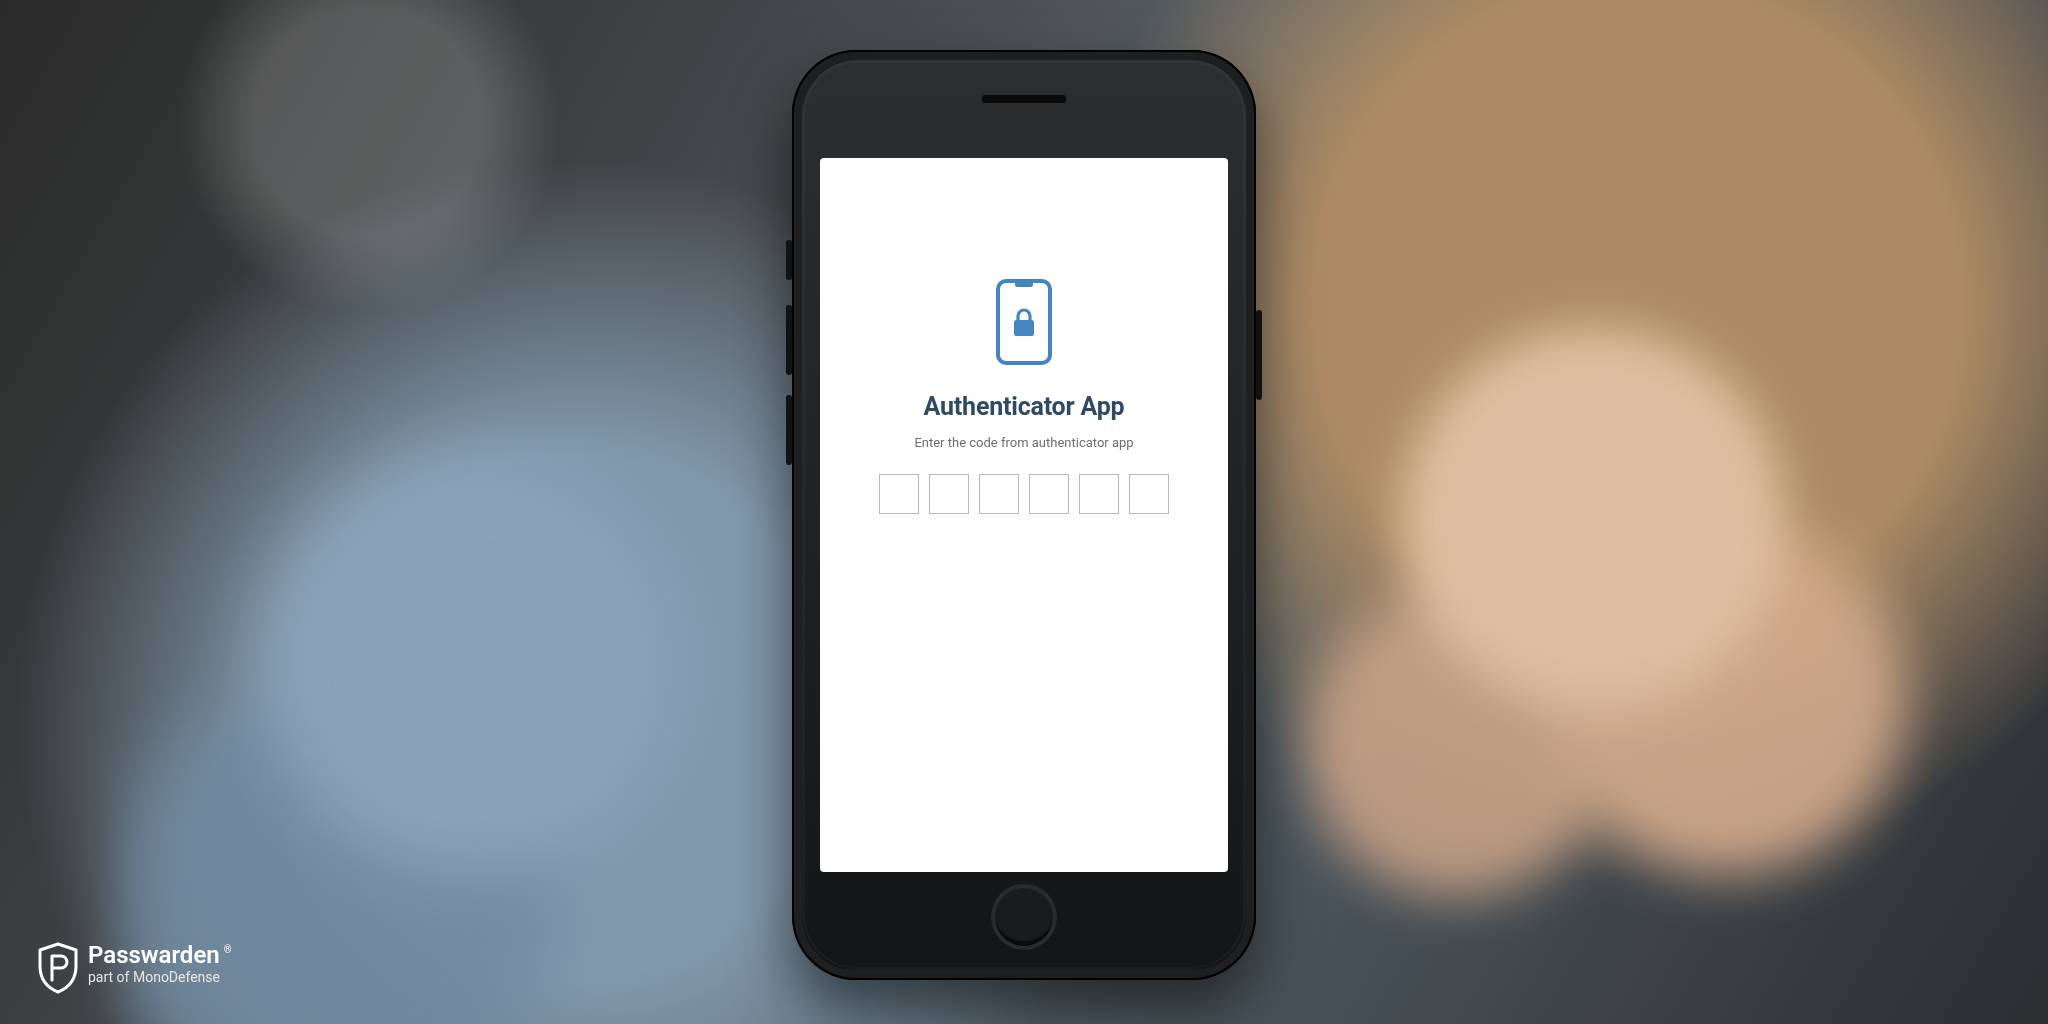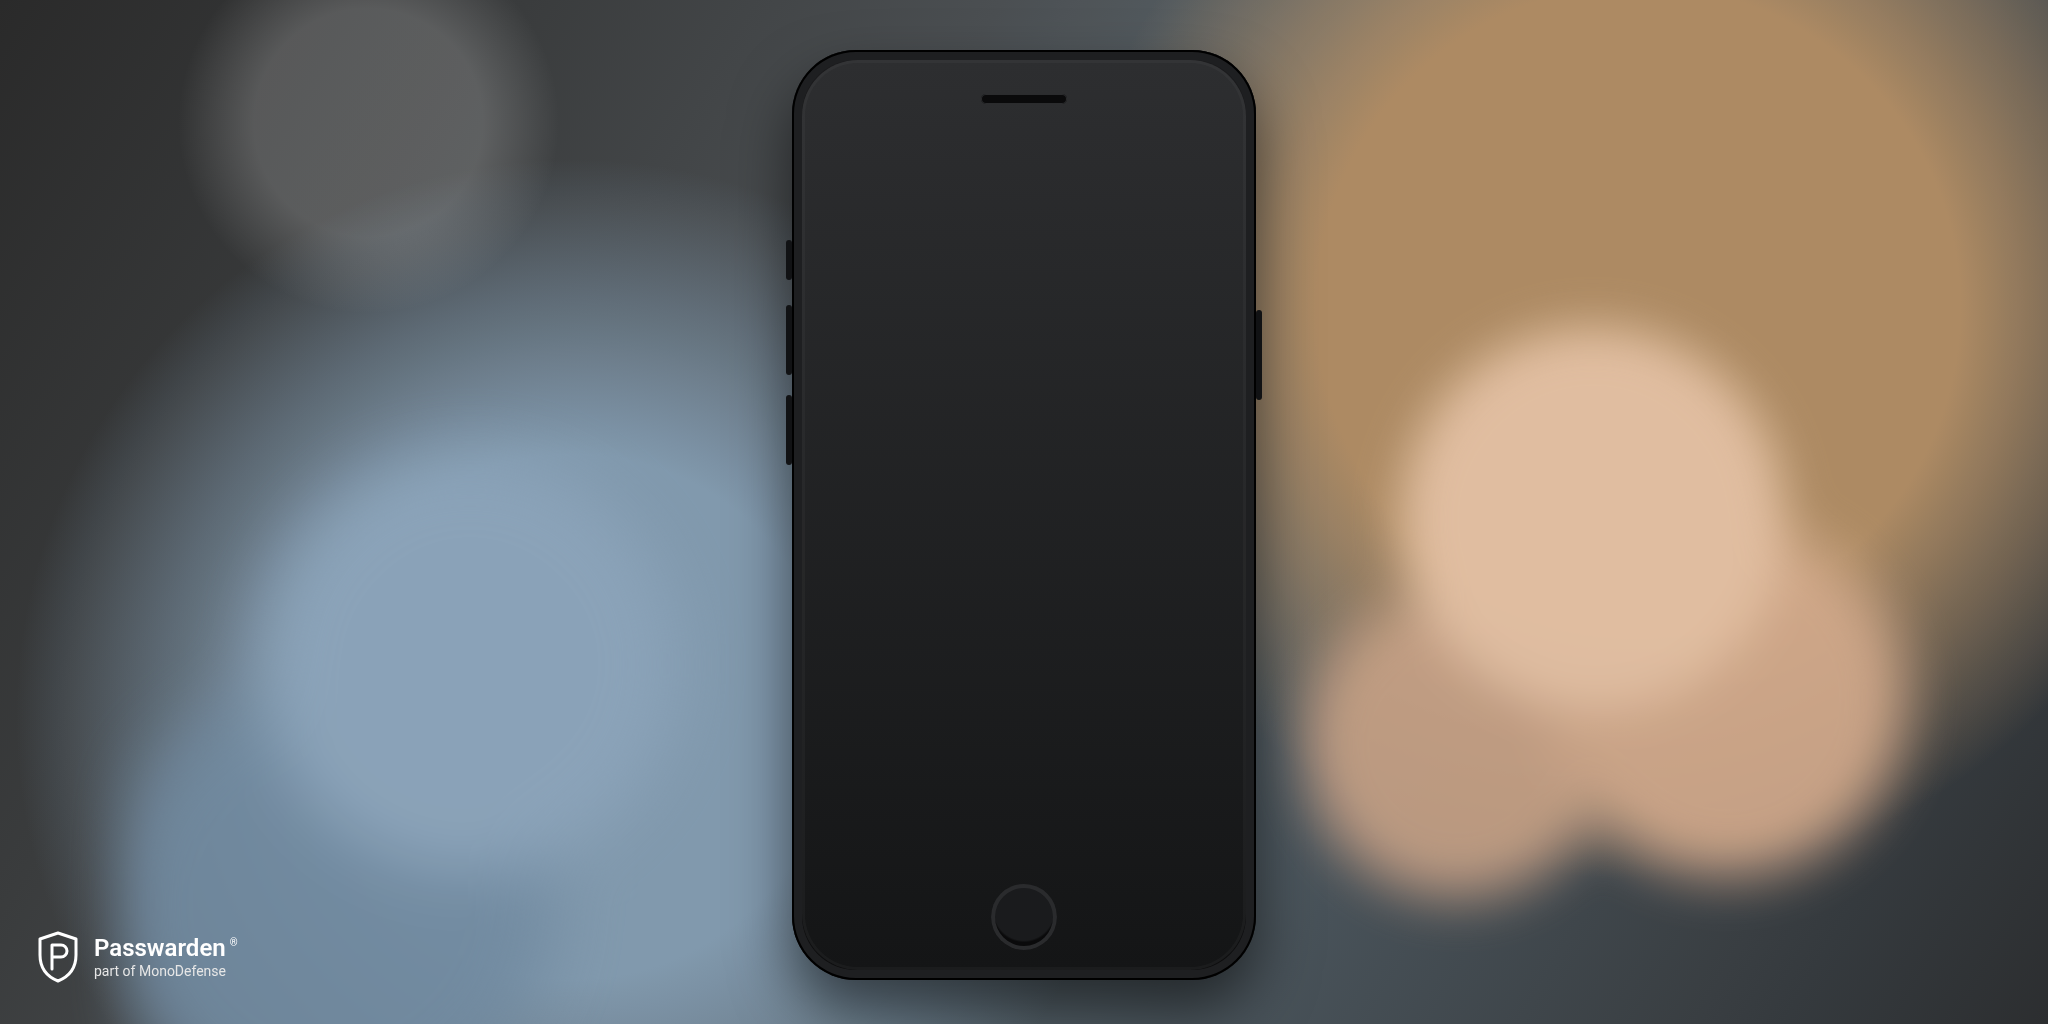--- a/index.html
+++ b/index.html
@@ -147,24 +147,24 @@
     text-align: center;
     font-size: 20px;
     color: #2e4a66;
     outline: none;
   }
 
   
   .watermark {
     position: absolute;
     left: 36px;
-    bottom: 41px;
-    display: flex;
-    align-items: center;
-    gap: 14px;
+    bottom: 30px;
+    display: flex;
+    align-items: flex-start;
+    gap: 8px;
     color: #ffffff;
   }
   .wm-logo {
     width: 44px;
     height: 52px;
     position: relative;
   }
   .wm-text { display: flex; flex-direction: column; line-height: 1.1; }
   .wm-name {
     font-size: 24px;
@@ -191,20 +191,42 @@
   <div class="jeans"></div>
   <div class="hand"></div>
 
   <div class="phone">
     <div class="side-btn s1"></div>
     <div class="side-btn s2"></div>
     <div class="side-btn s3"></div>
     <div class="side-btn s4"></div>
     <div class="speaker"></div>
 
+    <div class="screen">
+      <div class="auth-icon">
+        <svg width="58" height="88" viewBox="0 0 58 88">
+          <rect x="3" y="3" width="52" height="82" rx="8" fill="none" stroke="#3f86c7" stroke-width="4"></rect>
+          <rect x="20" y="3" width="18" height="6" rx="2" fill="#3f86c7"></rect>
+          <g transform="translate(29,46)">
+            <rect x="-10" y="-4" width="20" height="16" rx="2.5" fill="#3f86c7"></rect>
+            <path d="M -6 -4 v-4 a6 6 0 0 1 12 0 v4" fill="none" stroke="#3f86c7" stroke-width="3.2" stroke-linecap="round"></path>
+          </g>
+        </svg>
+      </div>
+      <div class="auth-title">Authenticator App</div>
+      <div class="auth-sub">Enter the code from authenticator app</div>
+      <div class="code-row">
+        <input class="code-cell" maxlength="1" value="" style="">
+        <input class="code-cell" maxlength="1" value="" style="">
+        <input class="code-cell" maxlength="1" value="" style="">
+        <input class="code-cell" maxlength="1" value="" style="">
+        <input class="code-cell" maxlength="1" value="" style="">
+        <input class="code-cell" maxlength="1" value="" style="">
+      </div>
+    </div>
 
     <div class="home-btn"></div>
   </div>
 
   <div class="watermark">
     <div class="wm-logo">
       <svg width="44" height="52" viewBox="0 0 44 52">
         <path d="M22 2 L40 8 V24 C40 38 32 46 22 50 C12 46 4 38 4 24 V8 Z" fill="none" stroke="#ffffff" stroke-width="3" stroke-linejoin="round"></path>
         <path d="M16 14 H25 a6 6 0 0 1 0 12 H16 Z M16 14 V38" fill="none" stroke="#ffffff" stroke-width="3" stroke-linecap="round" stroke-linejoin="round"></path>
       </svg>

